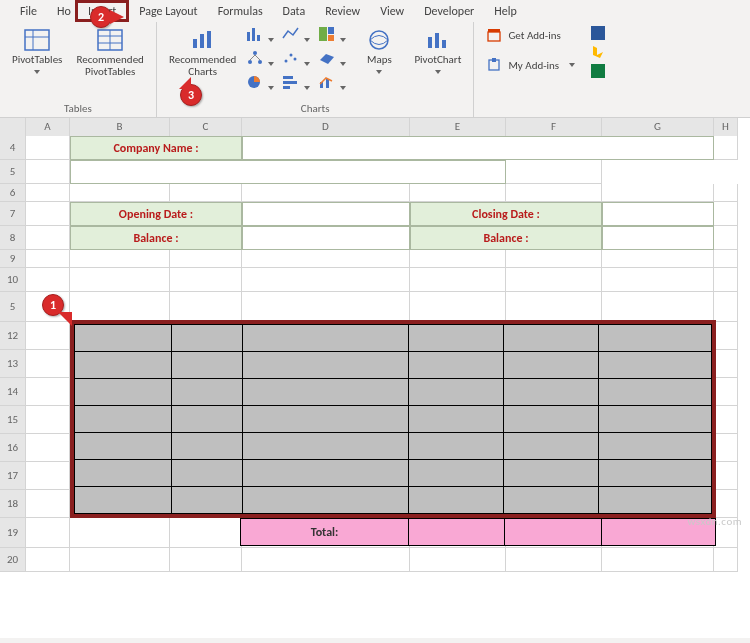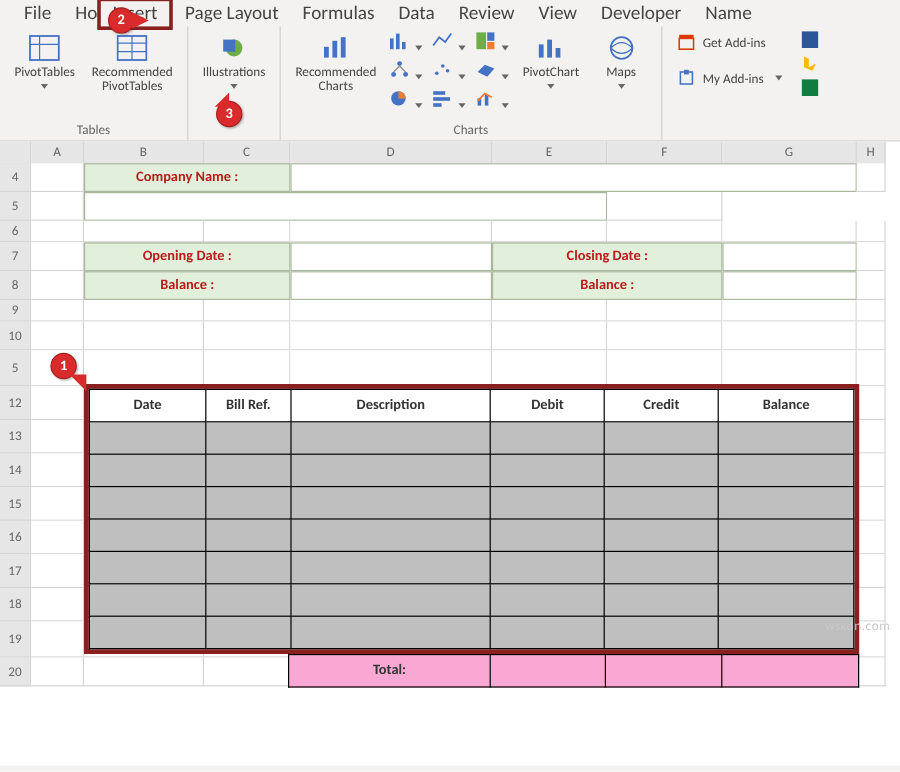--- a/index.html
+++ b/index.html
@@ -1,20 +1,20 @@
 <!DOCTYPE html>
 <html><head>
 <meta charset="utf-8">
 <style>
   * { box-sizing: border-box; }
   body { margin: 0; font-family: "Segoe UI", Calibri, sans-serif; font-size: 12px; background: #fff; color: #444; user-select: none; }
   .app { width: 750px; height: 643px; position: relative; background: #f3f2f1; overflow: hidden; }
 
   
-  .menubar { display: flex; align-items: center; height: 22px; padding: 0 10px; gap: 0; font-size: 16px; background:#f3f2f1; }
+  .menubar { display: flex; align-items: center; height: 22px; padding: 0 10px; gap: 0; font-size: 12px; background:#f3f2f1; }
   .menubar .tab { padding: 3px 10px 3px 10px; cursor: pointer; }
   .menubar .tab.framed { border: 3px solid #8a1f1f; padding: 1px 10px; }
 
   
   .ribbon { display: flex; background:#f3f2f1; height: 96px; border-bottom: 1px solid #d0d0d0; }
   .group { border-right: 1px solid #d0d0d0; padding: 4px 8px 2px 8px; display: flex; flex-direction: column; justify-content: space-between; }
   .group-content { display: flex; align-items: flex-start; gap: 6px; }
   .group-label { text-align: center; font-size: 11px; color: #666; padding-top: 2px; }
   .big-btn { display: flex; flex-direction: column; align-items: center; justify-content: flex-start; padding: 2px 4px; gap: 2px; min-width: 50px; text-align: center; font-size: 11px; line-height: 12px; }
   .big-btn .ico { width: 28px; height: 24px; display:flex; align-items:center; justify-content:center;}
@@ -65,21 +65,21 @@
 <div class="menubar">
   <div class="tab">File</div>
   <div class="tab" style="width:28px;overflow:hidden;white-space:nowrap;">Ho</div>
   <div class="tab framed">Insert</div>
   <div class="tab">Page Layout</div>
   <div class="tab">Formulas</div>
   <div class="tab">Data</div>
   <div class="tab">Review</div>
   <div class="tab">View</div>
   <div class="tab">Developer</div>
-  <div class="tab">Name</div>
+  <div class="tab">Help</div>
 </div>
 
 <div class="ribbon">
 
   <div class="group">
     <div class="group-content">
       <div class="big-btn">
         <div class="ico">
               <svg width="26" height="22">
                 <rect x="1" y="1" width="24" height="20" fill="none" stroke="#4472c4" stroke-width="1.5"></rect>
@@ -99,35 +99,20 @@
                 <line x1="13" y1="1" x2="13" y2="21" stroke="#4472c4"></line>
               </svg>
             </div>
         <span style="white-space:pre-line;">Recommended
 PivotTables</span>
       </div>
     </div>
     <div class="group-label">Tables</div>
   </div>
 
-  <div class="group" style="min-width:72px;">
-    <div class="group-content">
-      <div class="big-btn">
-        <div class="ico">
-              <svg width="26" height="22">
-                <circle cx="13" cy="11" r="7" fill="#70ad47"></circle>
-                <rect x="4" y="4" width="10" height="10" fill="#4472c4"></rect>
-              </svg>
-            </div>
-        <span>Illustrations</span>
-        <span class="dropdown-caret"></span>
-      </div>
-    </div>
-    <div class="group-label" style="visibility:hidden;">Illustrations</div>
-  </div>
 
   <div class="group">
     <div class="group-content">
       <div class="big-btn">
         <div class="ico">
               <svg width="26" height="22">
                 <rect x="3" y="10" width="4" height="9" fill="#4472c4"></rect>
                 <rect x="10" y="5" width="4" height="14" fill="#4472c4"></rect>
                 <rect x="17" y="2" width="4" height="17" fill="#4472c4"></rect>
               </svg>
@@ -175,36 +160,36 @@
               </svg></div>
         <div class="chev"><svg width="18" height="16">
                 <rect x="2" y="8" width="3" height="6" fill="#4472c4"></rect>
                 <rect x="8" y="5" width="3" height="9" fill="#4472c4"></rect>
                 <polyline points="2,10 8,4 14,7" fill="none" stroke="#ed7d31" stroke-width="1.5"></polyline>
               </svg></div>
       </div>
       <div class="big-btn">
         <div class="ico">
               <svg width="26" height="22">
+                <circle cx="13" cy="11" r="9" fill="none" stroke="#4472c4" stroke-width="1.5"></circle>
+                <path d="M4 11 Q13 2 22 11 Q13 20 4 11" fill="none" stroke="#4472c4"></path>
+              </svg>
+            </div>
+        <span>Maps</span>
+        <span class="dropdown-caret"></span>
+      </div>
+      <div class="big-btn">
+        <div class="ico">
+              <svg width="26" height="22">
                 <rect x="3" y="8" width="4" height="11" fill="#4472c4"></rect>
                 <rect x="10" y="4" width="4" height="15" fill="#4472c4"></rect>
                 <rect x="17" y="11" width="4" height="8" fill="#4472c4"></rect>
               </svg>
             </div>
         <span>PivotChart</span>
-        <span class="dropdown-caret"></span>
-      </div>
-      <div class="big-btn">
-        <div class="ico">
-              <svg width="26" height="22">
-                <circle cx="13" cy="11" r="9" fill="none" stroke="#4472c4" stroke-width="1.5"></circle>
-                <path d="M4 11 Q13 2 22 11 Q13 20 4 11" fill="none" stroke="#4472c4"></path>
-              </svg>
-            </div>
-        <span>Maps</span>
         <span class="dropdown-caret"></span>
       </div>
     </div>
     <div class="group-label">Charts</div>
   </div>
 
   <div class="group" style="border-right:none; flex:1;gap:32px;">
     <div class="group-content" style="gap:12px;">
       <div class="small-stack">
         <div class="small-btn">
@@ -445,28 +430,20 @@
     <table class="ledger">
       <colgroup>
               <col class="c-date">
               <col class="c-bill">
               <col class="c-desc">
               <col class="c-debit">
               <col class="c-credit">
               <col class="c-bal">
             </colgroup>
       <tbody>
-              <tr>
-        <th>Date</th>
-        <th>Bill Ref.</th>
-        <th>Description</th>
-        <th>Debit</th>
-        <th>Credit</th>
-        <th>Balance</th>
-      </tr>
       <tr>
                 <td></td>
                 <td></td>
                 <td></td>
                 <td></td>
                 <td></td>
                 <td></td>
               </tr>
       <tr>
                 <td></td>

